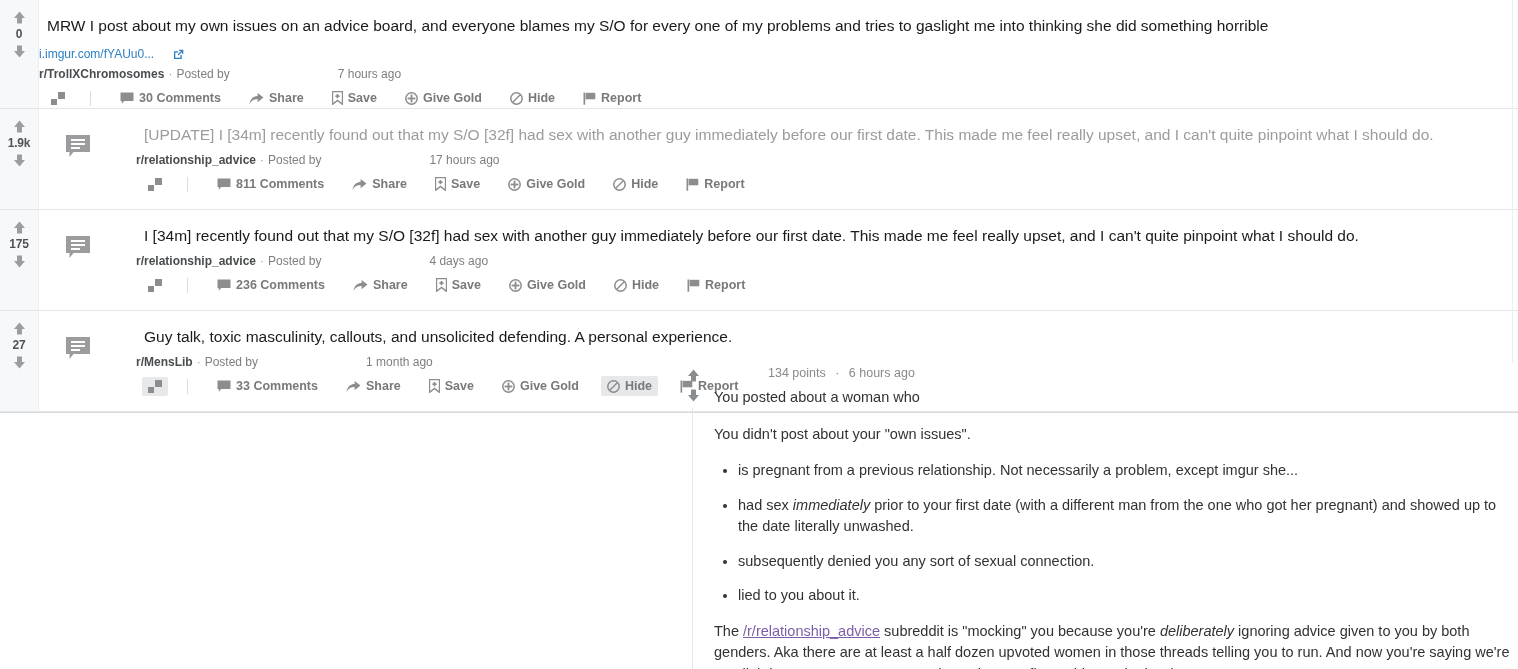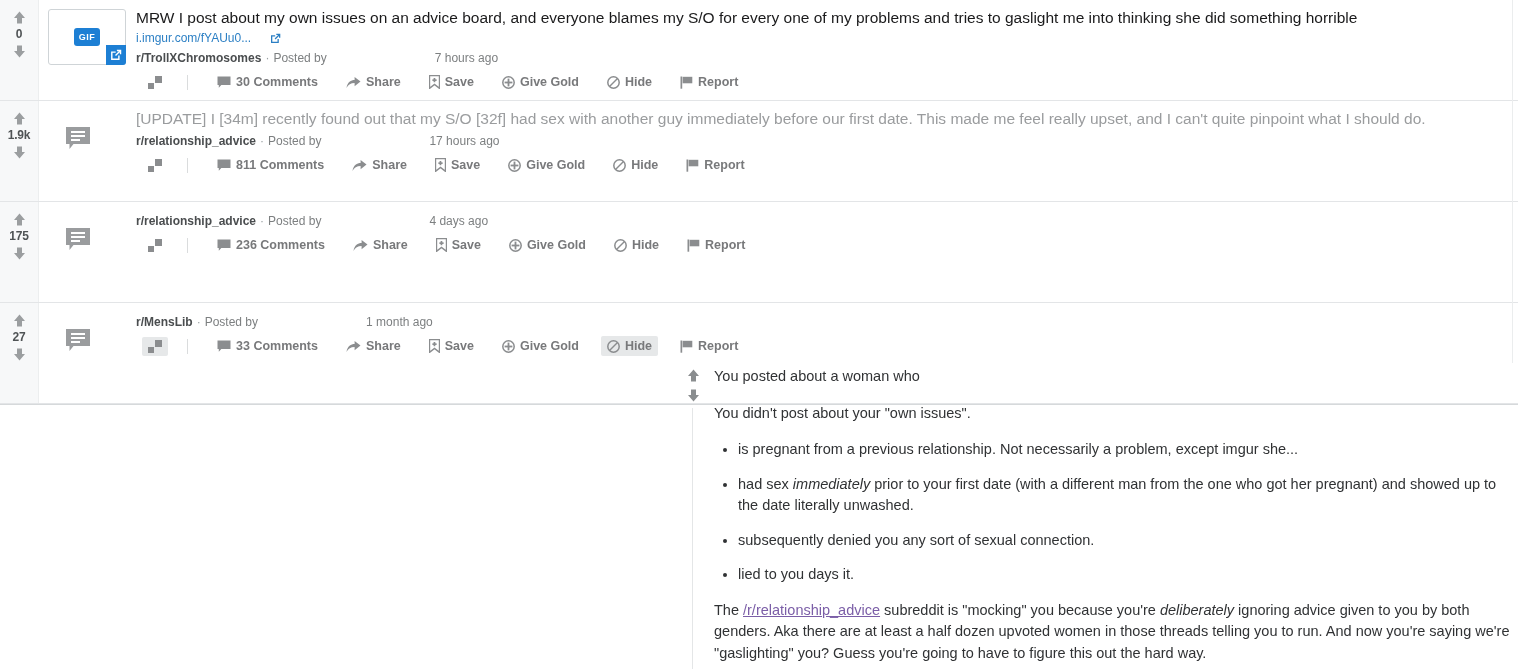--- a/index.html
+++ b/index.html
@@ -99,21 +99,21 @@
     flex: 1 1 auto;
     padding: 7px 14px 0 0;
     min-width: 0;
   }
   .ptitle {
     font-size: 15.5px;
     line-height: 21px;
     color: #1a1a1b;
     font-weight: normal;
     cursor: pointer;
-    margin: 0;
+    margin: 8px;
   }
   .ptitle.visited { color: #9a9c9e; }
 
   .domain {
     font-size: 12px;
     color: #2b7fc4;
     margin-top: 3px;
     display: inline-flex;
     align-items: center;
     gap: 19px;
@@ -238,31 +238,20 @@
           <svg width="15" height="15" viewBox="0 0 15 15">
             <path d="M7.5 1.5 L13 8 L10 8 L10 13.5 L5 13.5 L5 8 L2 8 Z" fill="#9b9ea0"></path>
           </svg>
         </span>
         <span class="score">0</span>
         <span class="arrow">
           <svg width="15" height="15" viewBox="0 0 15 15">
             <path d="M7.5 13.5 L2 7 L5 7 L5 1.5 L10 1.5 L10 7 L13 7 Z" fill="#9b9ea0"></path>
           </svg>
         </span>
-      </div>
-      <div class="thumbwrap">
-        <div class="thumb-img">
-          <span class="gif-badge">GIF</span>
-          <span class="ext-badge">
-            <svg width="12" height="12" viewBox="0 0 11 11">
-              <path d="M1 2.2 h4.2 v1.3 H2.3 v5.2 h5.2 V6 h1.3 v4.1 H1 Z" fill="#ffffff"></path>
-              <path d="M6.3 0.7 H10.3 V4.7 H9 V2.9 L5.5 6.4 L4.6 5.5 L8.1 2 H6.3 Z" fill="#ffffff"></path>
-            </svg>
-          </span>
-        </div>
       </div>
       <div class="pbody"><div class="ptitle">MRW I post about my own issues on an advice board, and everyone blames my S/O for every one of my problems and tries to gaslight me into thinking she did something horrible</div><div class="domain">
           <span>i.imgur.com/fYAUu0...</span>
           <span>
             <svg width="11" height="11" viewBox="0 0 11 11">
               <path d="M1 2.2 h4.2 v1.3 H2.3 v5.2 h5.2 V6 h1.3 v4.1 H1 Z" fill="#2b7fc4"></path>
               <path d="M6.3 0.7 H10.3 V4.7 H9 V2.9 L5.5 6.4 L4.6 5.5 L8.1 2 H6.3 Z" fill="#2b7fc4"></path>
             </svg>
           </span>
         </div><div class="meta">
@@ -451,20 +440,21 @@
         <span class="thumb-self">
           <svg width="26" height="25" viewBox="0 0 26 25">
             <path d="M1 1 H25 V18 H8.5 L4.5 23 V18 H1 Z" fill="#9a9c9e"></path>
             <rect x="6" y="5" width="14" height="2" fill="#ffffff"></rect>
             <rect x="6" y="9" width="14" height="2" fill="#ffffff"></rect>
             <rect x="6" y="13" width="9" height="2" fill="#ffffff"></rect>
           </svg>
         </span>
       </div>
       <div class="pbody">
+        <div class="ptitle">I [34m] recently found out that my S/O [32f] had sex with another guy immediately before our first date. This made me feel really upset, and I can't quite pinpoint what I should do.</div>
         <div class="meta">
           <span class="sub">r/relationship_advice</span>
           <span class="dot">·</span>
           <span>Posted by</span>
           <span class="author-blank"></span>
           <span class="age">4 days ago</span>
         </div>
         <div class="actions">
           <span class="act">
             <svg width="14" height="13" viewBox="0 0 14 13">
@@ -548,20 +538,21 @@
         <span class="thumb-self">
           <svg width="26" height="25" viewBox="0 0 26 25">
             <path d="M1 1 H25 V18 H8.5 L4.5 23 V18 H1 Z" fill="#9a9c9e"></path>
             <rect x="6" y="5" width="14" height="2" fill="#ffffff"></rect>
             <rect x="6" y="9" width="14" height="2" fill="#ffffff"></rect>
             <rect x="6" y="13" width="9" height="2" fill="#ffffff"></rect>
           </svg>
         </span>
       </div>
       <div class="pbody">
+        <div class="ptitle">Guy talk, toxic masculinity, callouts, and unsolicited defending. A personal experience.</div>
         <div class="meta">
           <span class="sub">r/MensLib</span>
           <span class="dot">·</span>
           <span>Posted by</span>
           <span class="author-blank"></span>
           <span class="age">1 month ago</span>
         </div>
         <div class="actions">
           <span class="act hl">
             <svg width="14" height="13" viewBox="0 0 14 13">
@@ -638,26 +629,31 @@
         </svg>
     </span>
     <span>
       <svg width="15" height="15" viewBox="0 0 15 15">
           <path d="M7.5 13.5 L2 7 L5 7 L5 1.5 L10 1.5 L10 7 L13 7 Z" fill="#8a8d8f"></path>
         </svg>
     </span>
   </div>
   <div class="threadline"></div>
   <div class="cinner">
+    <div class="ctagline">
+      <span>134 points</span>
+      <span class="dot">·</span>
+      <span>6 hours ago</span>
+    </div>
     <div class="cbody">
       <p>You posted about a woman who</p>
       <p>You didn't post about your "own issues".</p>
       <ul id="bullets">
           <li><span>is pregnant from a previous relationship. Not necessarily a problem, except imgur she...</span></li>
           <li><span>had sex </span><em>immediately</em><span> prior to your first date (with a different man from the one who got her pregnant) and showed up to the date literally unwashed.</span></li>
           <li><span>subsequently denied you any sort of sexual connection.</span></li>
-          <li><span>lied to you days it.</span></li>
+          <li><span>lied to you about it.</span></li>
         </ul>
       <p id="closing"><span>The </span><a class="clink">/r/relationship_advice</a><span> subreddit is "mocking" you because you're </span><em>deliberately</em><span> ignoring advice given to you by both genders. Aka there are at least a half dozen upvoted women in those threads telling you to run. And now you're saying we're "gaslighting" you? Guess you're going to have to figure this out the hard way.</span></p>
     </div>
 
   </div>
 </div>
 
 </body></html>

